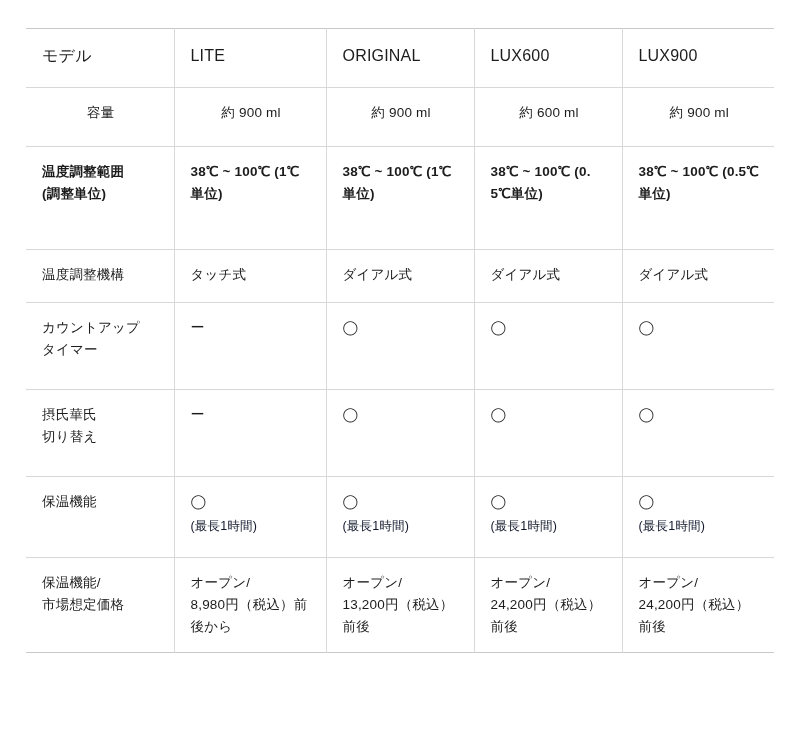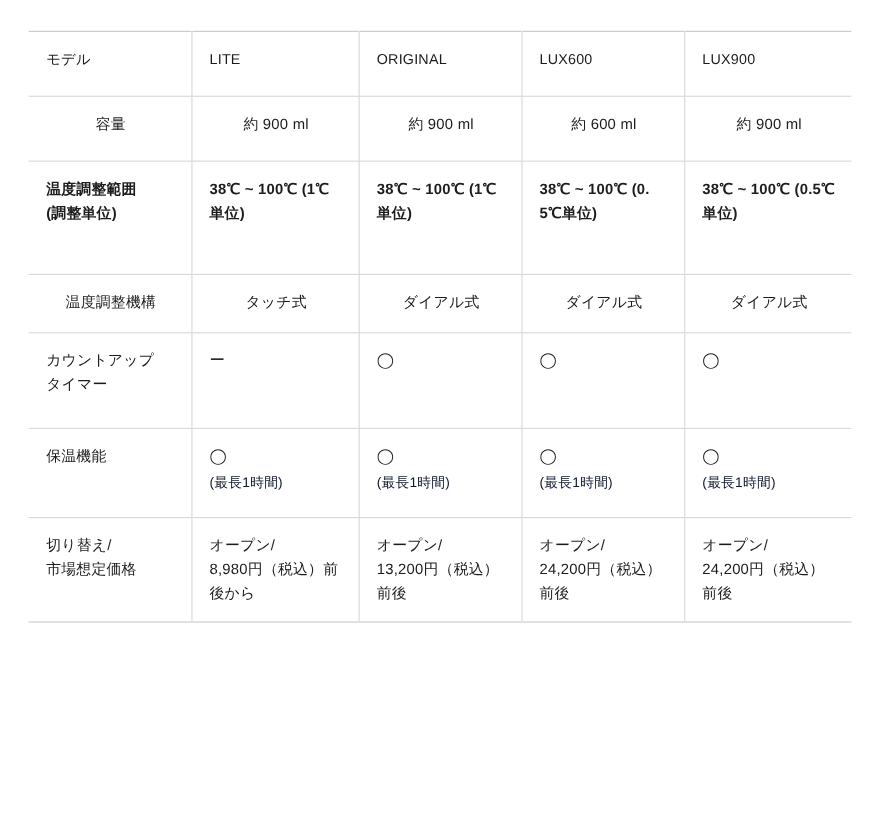--- a/index.html
+++ b/index.html
@@ -45,42 +45,42 @@
     color: #1c1c1c;
     word-break: break-all;
   }
   table.spec-table tr td:last-child {
     border-right: none;
   }
   table.spec-table tr:last-child td {
     border-bottom: none;
   }
   table.spec-table tr.header-row td {
-    font-size: 13px;
+    font-size: 16px;
     margin-top: 35px;
   }
   .cell-main {
     display: block;
     white-space: pre-line;
   }
   .cell-sub {
     display: block;
     white-space: pre-line;
     margin-top: 4px;
     font-size: 12.5px;
     color: #0f172a;
   }
   .mark {
     font-size: 14px;
     line-height: 1.5;
   }
   .row-h-1 td { height: 30px; }
   .row-h-2 td { height: 30px; text-align: center; }
   .row-h-3 td { height: 74px; font-weight: bold; }
-  .row-h-4 td { height: 24px; text-align: center; }
+  .row-h-4 td { height: 24px; }
   .row-h-5 td { height: 58px; }
   .row-h-6 td { height: 58px; }
   .row-h-7 td { height: 52px; }
   .row-h-8 td { height: 58px; }
   .row-h-9 td { height: 62px; }
 </style>
 </head>
 <body>
 
 <div class="page">
@@ -178,20 +178,38 @@
             <span class="cell-main mark">◯</span>
           </td>
         <td>
             <span class="cell-main mark">◯</span>
           </td>
         <td>
             <span class="cell-main mark">◯</span>
           </td>
       </tr>
 
+      <tr class="row-h-6">
+        <td>
+            <span class="cell-main">摂氏華氏
+切り替え</span>
+          </td>
+        <td>
+            <span class="cell-main mark">ー</span>
+          </td>
+        <td>
+            <span class="cell-main mark">◯</span>
+          </td>
+        <td>
+            <span class="cell-main mark">◯</span>
+          </td>
+        <td>
+            <span class="cell-main mark">◯</span>
+          </td>
+      </tr>
 
       <tr class="row-h-7">
         <td>
             <span class="cell-main">保温機能</span>
           </td>
         <td>
             <span class="cell-main mark">◯</span>
             <span class="cell-sub">(最長1時間)</span>
           </td>
         <td>
@@ -204,21 +222,21 @@
           </td>
         <td>
             <span class="cell-main mark">◯</span>
             <span class="cell-sub">(最長1時間)</span>
           </td>
       </tr>
 
 
       <tr class="row-h-9">
         <td>
-            <span class="cell-main">切り替え/
+            <span class="cell-main">保温機能/
 市場想定価格</span>
           </td>
         <td>
             <span class="cell-main">オープン/
 8,980円（税込）前後から</span>
           </td>
         <td>
             <span class="cell-main">オープン/
 13,200円（税込）前後</span>
           </td>

